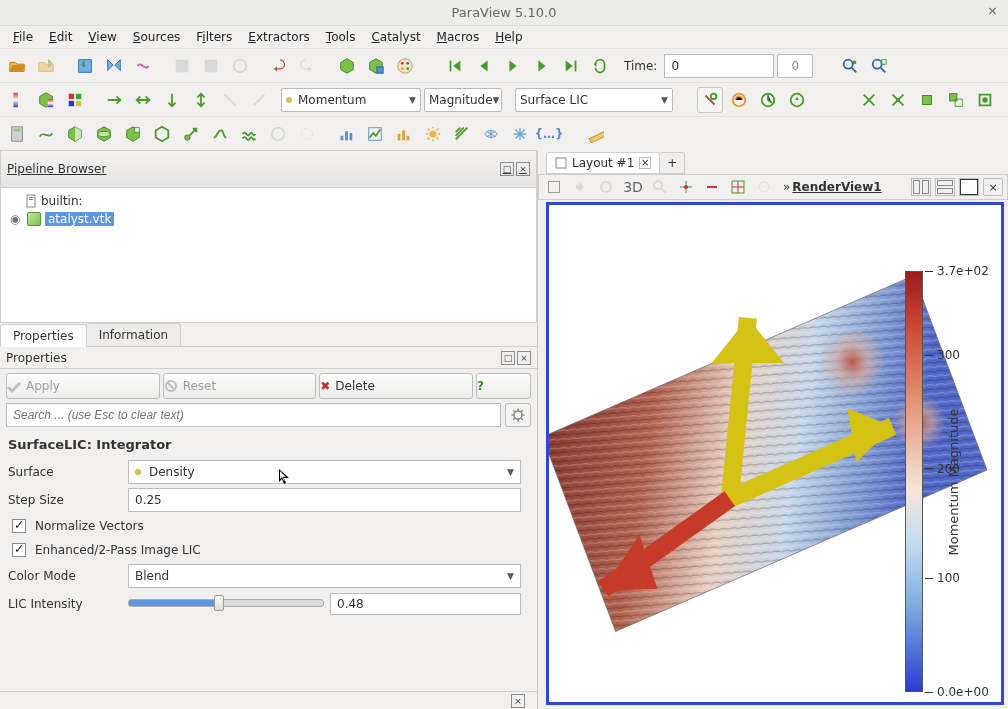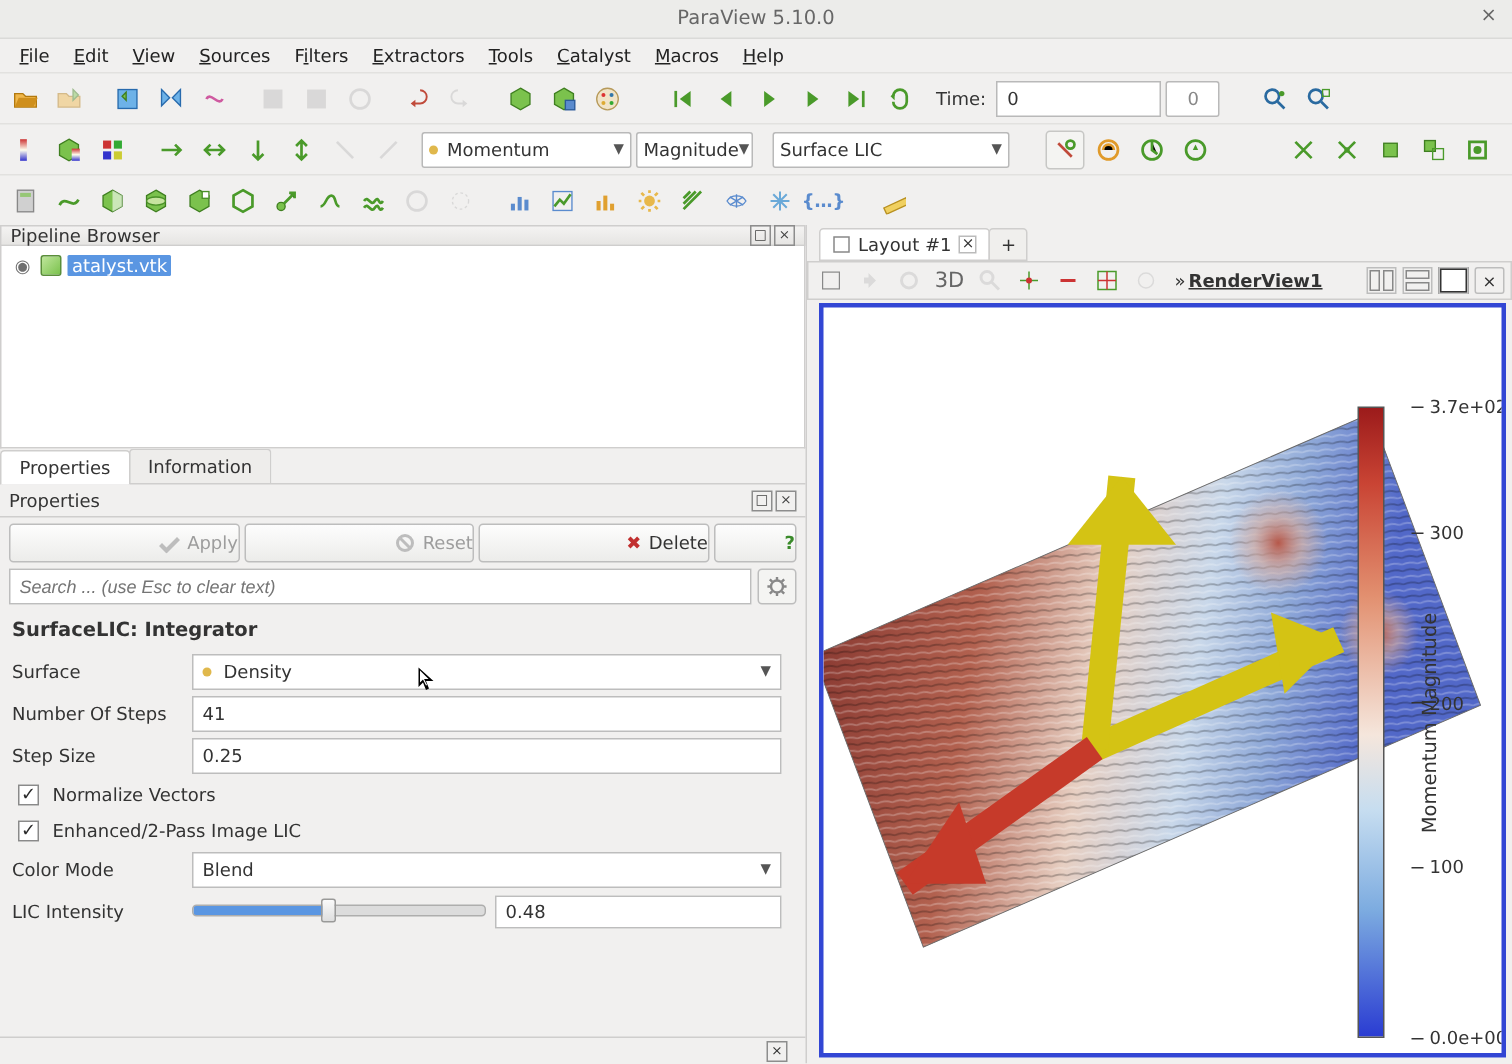--- a/index.html
+++ b/index.html
@@ -43,41 +43,41 @@
   .i-yellow{fill:#f0b74b;stroke:#b3790e;}
   .i-greenf{fill:#7bc24d;stroke:#3f7f20;}
   .i-blue{fill:#6db2e8;stroke:#276aad;}
 
   
   .main{display:flex;height:calc(709px - 26px - 22px - 34px - 34px - 34px);}
   .left{width:538px;display:flex;flex-direction:column;border-right:1px solid var(--border-light);}
   .right{flex:1;display:flex;flex-direction:column;}
 
   
-  .panel-head{height:14px;background:linear-gradient(#f4f3f2,#e6e5e3);border:1px solid var(--border-light);display:flex;align-items:center;padding:0 6px;font-size:12px;}
+  .panel-head{height:38px;background:linear-gradient(#f4f3f2,#e6e5e3);border:1px solid var(--border-light);display:flex;align-items:center;padding:0 6px;font-size:12px;text-decoration:underline;}
   .panel-head .icons{margin-left:auto;display:flex;gap:2px;}
   .dock-icon{width:14px;height:14px;border:1px solid #8d8d8d;font-size:9px;line-height:12px;text-align:center;color:#444;cursor:pointer;}
   .pipeline-body{flex:0 0 135px;background:#fff;border:1px solid var(--border-light);border-top:none;padding:4px 6px;overflow:auto;}
   .tree-item{display:flex;align-items:center;gap:4px;height:18px;}
   .tree-item.root{margin-left:18px;}
   .tree-item.child{margin-left:0px;}
   .eye{width:16px;color:#6f6f6f;text-align:center;}
   .src-icon{width:14px;height:14px;border:1px solid #5a8e3a;background:linear-gradient(135deg,#bfe69c,#7bc24d);border-radius:2px;}
   .src-label.selected{background:var(--selected);color:#fff;padding:0 3px;border-radius:1px;}
 
   
   .tabs{display:flex;border-bottom:1px solid var(--border-light);height:24px;align-items:flex-end;}
   .tab{padding:4px 12px;border:1px solid var(--border-light);border-bottom:none;background:#eeedeb;margin-right:-1px;cursor:pointer;border-radius:3px 3px 0 0;}
   .tab.active{background:#fff;position:relative;top:1px;}
 
   
   .props-head{height:22px;display:flex;align-items:center;padding:0 6px;border-bottom:1px solid var(--border-light);}
   .props-head .icons{margin-left:auto;display:flex;gap:2px;}
   .props-buttons{display:flex;gap:3px;padding:4px 6px;}
-  .pbtn{flex:1;height:26px;border:1px solid #bdbdbd;background:linear-gradient(#fdfdfd,#ececea);border-radius:3px;display:flex;align-items:center;justify-content:flex-end;gap:5px;cursor:pointer;}
+  .pbtn{flex:1;height:26px;border:1px solid #bdbdbd;background:linear-gradient(#fdfdfd,#ececea);border-radius:3px;display:flex;align-items:center;justify-content:flex-start;gap:5px;cursor:pointer;}
   .pbtn.disabled{color:#9d9d9d;}
   .pbtn .x{color:#c12f2f;font-weight:bold;}
   .pbtn .q{color:#3a8a2a;font-weight:bold;}
   .search-row{display:flex;gap:4px;padding:0 6px 4px;}
   .search-row input{flex:1;height:24px;border:1px solid #bdbdbd;padding:0 6px;font-style:italic;color:#7a7a7a;font-size:12px;}
   .gearbtn{width:26px;height:24px;border:1px solid #bdbdbd;background:#f4f4f2;border-radius:3px;display:flex;align-items:center;justify-content:center;}
 
   .props-scroll{flex:1;overflow-y:scroll;padding:2px 0 2px 8px;position:relative;}
   .section-title{font-weight:bold;font-size:13px;margin:4px 0 6px;}
   .prop-row{display:flex;align-items:center;height:28px;}
@@ -115,21 +115,21 @@
   .splitbtn.v{flex-direction:column;} .splitbtn.v::before,.splitbtn.v::after{content:"";flex:1;border:1px solid #888;margin:1px;}
 
   .render-view{flex:1;margin:2px 4px 4px 8px;border:3px solid #3246d4;background:#fff;position:relative;overflow:hidden;}
   .render-view svg{position:absolute;inset:0;width:100%;height:100%;}
 
   .colorbar{position:absolute;right:6px;top:66px;bottom:10px;width:90px;}
   .cbar-rect{position:absolute;left:0;top:0;width:18px;height:100%;
     background:linear-gradient(to bottom,#9c1b1b 0%,#c94434 12%,#e29070 30%,#f5e6dc 52%,#c6ddf0 64%,#7cabe0 80%,#2a3cd2 100%);
     border:1px solid #555;}
   .cbar-ticks{position:absolute;left:20px;top:0;height:100%;width:60px;}
-  .cbar-tick{position:absolute;left:16px;display:flex;align-items:center;font-size:12px;white-space:nowrap;}
+  .cbar-tick{position:absolute;left:0;display:flex;align-items:center;font-size:12px;white-space:nowrap;}
   .cbar-tick .t{width:8px;height:1px;background:#333;margin-right:4px;}
   .axis-label{position:absolute;right:-32px;top:50%;transform:translateY(-50%) rotate(-90deg);transform-origin:center;font-size:13px;white-space:nowrap;}
 
   .axes3d{position:absolute;left:22px;bottom:18px;}
 
   
   .props-scroll::-webkit-scrollbar{width:14px;}
   .props-scroll::-webkit-scrollbar-track{background:#ececea;border-left:1px solid #d4d4d2;}
   .props-scroll::-webkit-scrollbar-thumb{background:#c4c4c2;border:1px solid #a8a8a6;border-radius:2px;}
 </style>
@@ -547,20 +547,28 @@
 
   <div class="left">
     <div class="panel-head">
       <span>Pipeline Browser</span>
       <span class="icons">
         <span class="dock-icon">□</span>
         <span class="dock-icon">×</span>
       </span>
     </div>
     <div class="pipeline-body">
+      <div class="tree-item root">
+        <svg width="12" height="14">
+            <rect x="2" y="1" width="8" height="12" fill="#fff" stroke="#888"></rect>
+            <rect x="4" y="3" width="4" height="1" fill="#888"></rect>
+            <rect x="4" y="5" width="4" height="1" fill="#888"></rect>
+          </svg>
+        <span>builtin:</span>
+      </div>
       <div class="tree-item child">
         <span class="eye">◉</span>
         <span class="src-icon"></span>
         <span class="src-label selected">atalyst.vtk</span>
       </div>
     </div>
 
     <div class="tabs">
       <div class="tab active">Properties</div>
       <div class="tab">Information</div>
@@ -620,28 +628,20 @@
             <span>Density</span>
               <span class="arrow">▼</span>
           </div>
         </div>
       </div>
       <svg class="cursor-img" width="14" height="18">
           <path fill="#000" d="M1 1l0 13 3-3 2 5 2-1-2-5 5 0z"></path>
           <path fill="#fff" d="M2 3v8l2-2 2 4 .7-.3-2-4 3 0z"></path>
         </svg>
 
-      <div class="prop-row">
-        <label>Number Of Steps</label>
-        <div class="control">
-            <div class="textin">
-              <span>41</span>
-            </div>
-          </div>
-      </div>
 
       <div class="prop-row">
         <label>Step Size</label>
         <div class="control">
             <div class="textin">
               <span>0.25</span>
             </div>
           </div>
       </div>
 

